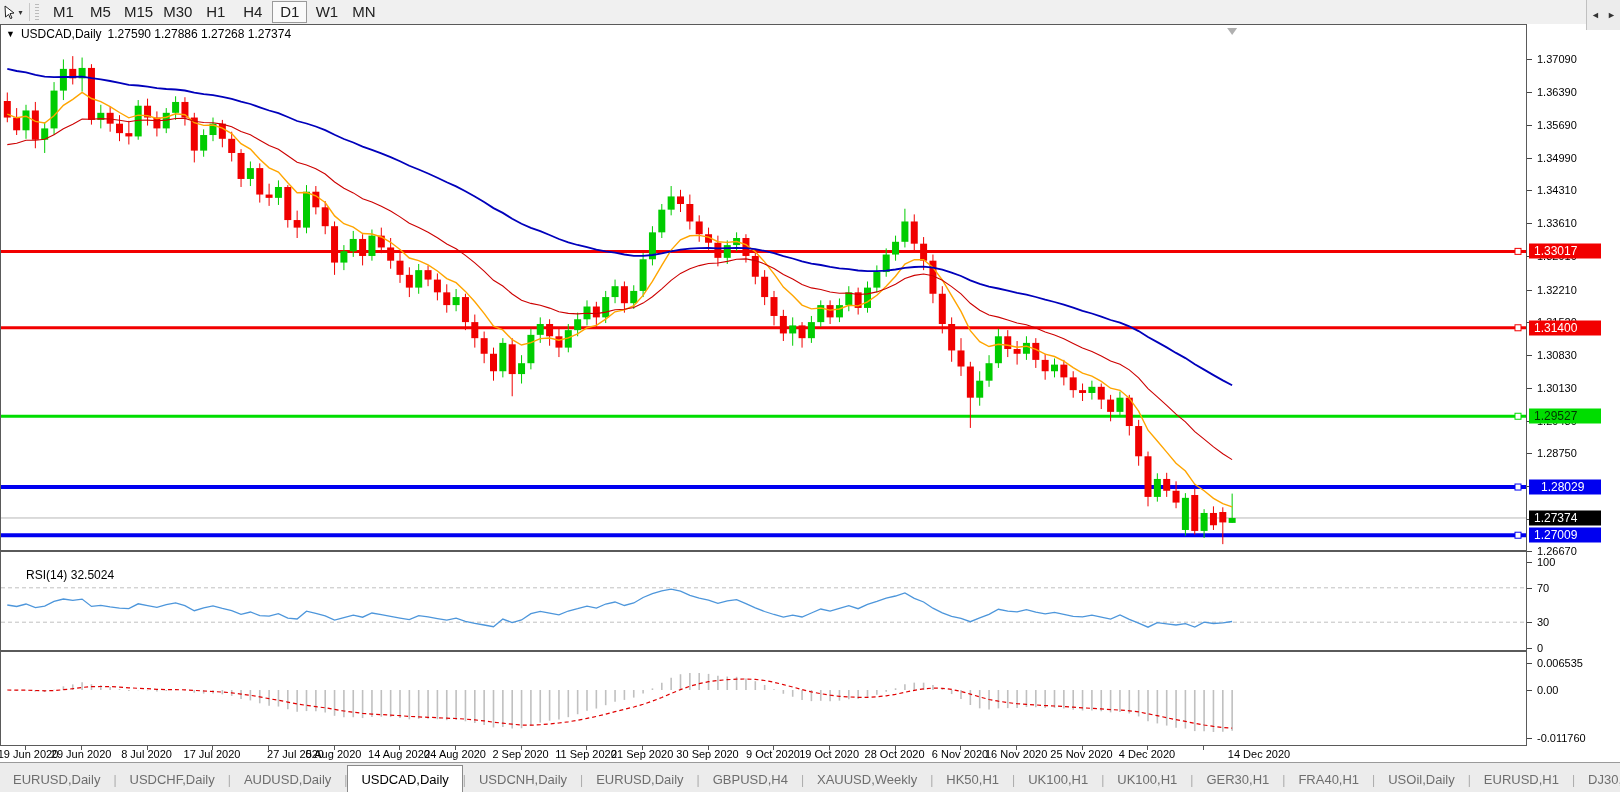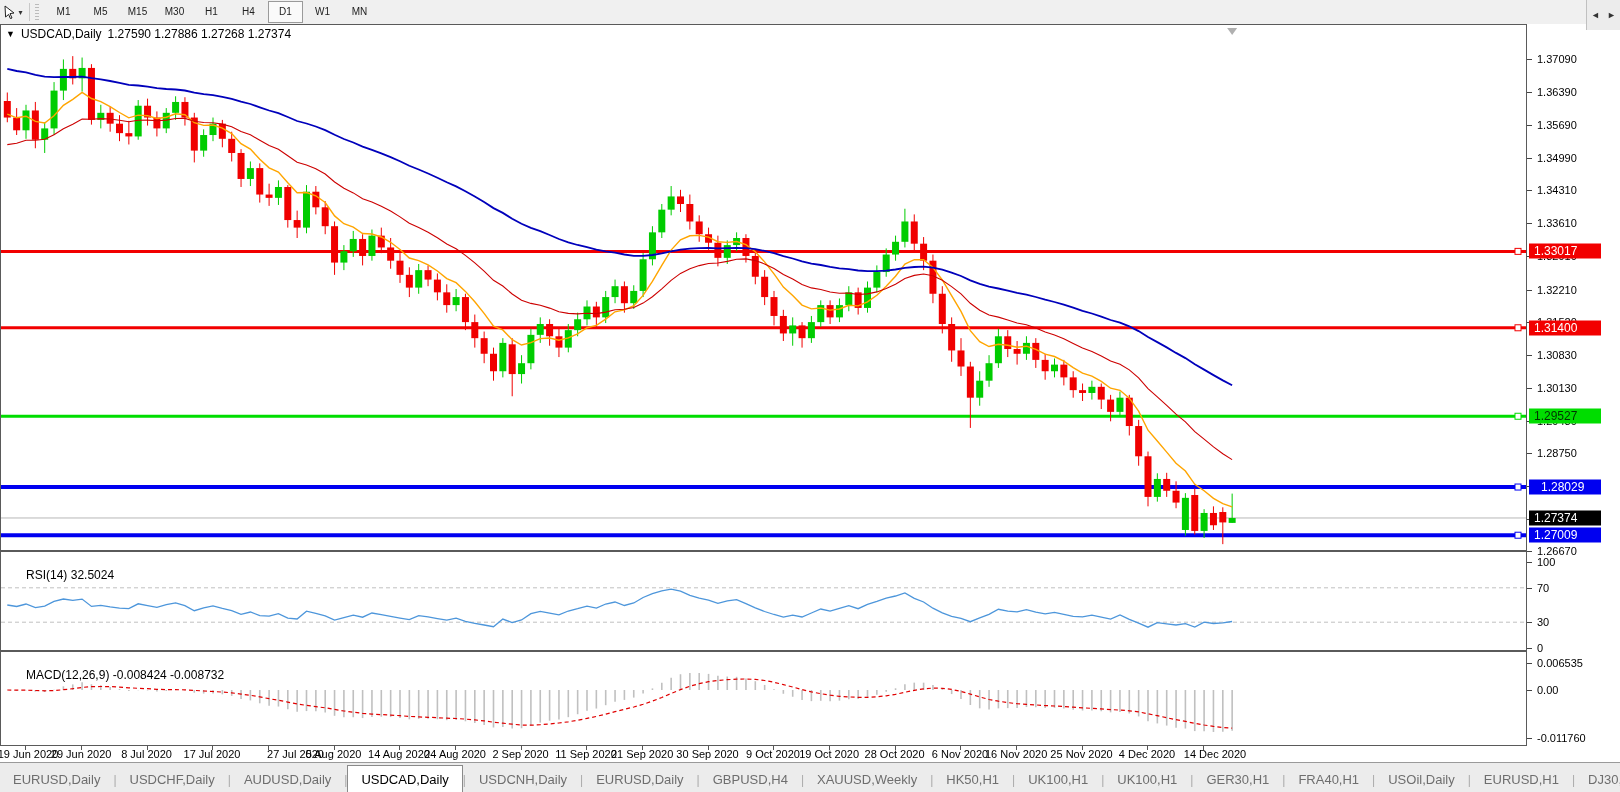--- a/index.html
+++ b/index.html
@@ -7,21 +7,21 @@
        font-family:"Liberation Sans",sans-serif;overflow:hidden;
        -webkit-font-smoothing:none;}
   
   #toolbar{position:absolute;left:0;top:0;width:1620px;height:24px;background:#f0f0f0;
            border-bottom:1px solid #b5b5b5;display:flex;align-items:center;}
   .tool-icon{width:26px;height:22px;display:flex;align-items:center;justify-content:center;gap:2px;}
   .caret{font-size:8px;color:#333;}
   .tb-sep{width:1px;height:18px;background:#c8c8c8;margin:0 3px;}
   .grip{width:4px;height:16px;margin:0 6px 0 2px;
         background:repeating-linear-gradient(#bbb 0 1px,#f0f0f0 1px 3px);}
-  .tf-btn{min-width:27px;height:20px;line-height:20px;text-align:center;font-size:10px;
+  .tf-btn{min-width:27px;height:20px;line-height:20px;text-align:center;font-size:15px;
           color:#222;padding:0 3px;margin:0 1px;border:1px solid transparent;cursor:default;}
   .tf-btn.active{background:#fafafa;border:1px solid #9a9a9a;box-shadow:inset 0 0 1px #fff;}
   
   .pane{position:absolute;left:0;background:#fff;border:1px solid #5a5a5a;box-sizing:border-box;}
   .pane-label{position:absolute;left:5px;top:2px;font-size:12px;color:#000;z-index:5;white-space:pre;}
   #main-title{display:flex;gap:6px;align-items:center;}
   .tri{font-size:9px;color:#000;}
   
   #axis{position:absolute;top:24px;left:1527px;width:93px;height:722px;background:#fff;}
   .axis-lbl{position:absolute;left:10px;font-size:11px;color:#000;white-space:nowrap;transform:translateY(-50%);}
@@ -365,23 +365,20 @@
       <span>RSI(14)</span> <span>32.5024</span>
     </div>
     <svg id="rsi-svg" width="1525" height="98" viewBox="0 552 1525 98">
         <line x1="0" y1="587.8" x2="1527" y2="587.8" stroke="#c0c0c0" stroke-width="1" stroke-dasharray="4 3"></line>
         <line x1="0" y1="622.2" x2="1527" y2="622.2" stroke="#c0c0c0" stroke-width="1" stroke-dasharray="4 3"></line>
         <polyline points="6.3,605.0 15.7,606.5 25.0,604.0 34.4,607.7 43.7,606.1 53.0,601.4 62.4,599.0 71.8,600.4 81.1,599.1 90.5,606.4 99.8,605.4 109.1,606.9 118.5,608.1 127.8,608.6 137.2,603.8 146.6,605.6 155.9,607.3 165.3,604.7 174.6,602.9 183.9,605.6 193.3,610.7 202.7,607.9 212.0,605.9 221.3,608.4 230.7,610.6 240.0,614.3 249.4,612.0 258.8,615.6 268.1,616.1 277.4,613.6 286.8,618.1 296.1,619.0 305.5,611.2 314.8,613.4 324.2,615.9 333.6,620.1 342.9,617.7 352.3,615.1 361.6,617.2 370.9,613.0 380.3,614.6 389.6,616.3 399.0,618.1 408.3,619.7 417.7,615.6 427.1,616.9 436.4,618.6 445.8,620.2 455.1,618.1 464.4,621.4 473.8,623.3 483.1,625.0 492.5,626.7 501.8,619.1 511.2,622.6 520.5,620.0 529.9,613.6 539.3,611.4 548.6,613.2 557.9,614.9 567.3,611.0 576.6,608.7 586.0,606.1 595.4,608.1 604.7,604.0 614.0,602.0 623.4,605.5 632.8,603.0 642.1,597.5 651.4,593.6 660.8,590.8 670.1,589.2 679.5,591.1 688.9,595.3 698.2,598.2 707.5,600.1 716.9,603.3 726.3,600.9 735.6,599.6 744.9,603.7 754.3,607.9 763.6,611.5 773.0,614.5 782.4,617.1 791.7,615.1 801.0,617.0 810.4,613.0 819.8,609.0 829.1,611.2 838.4,608.4 847.8,605.6 857.1,608.7 866.5,604.3 875.9,601.3 885.2,598.1 894.5,596.0 903.9,592.9 913.3,598.3 922.6,602.0 931.9,608.2 941.3,612.9 950.6,616.4 960.0,618.3 969.3,621.7 978.7,617.9 988.0,614.3 997.4,609.3 1006.8,611.1 1016.1,611.8 1025.4,609.6 1034.8,612.2 1044.2,613.9 1053.5,612.4 1062.8,614.4 1072.2,616.3 1081.5,616.8 1090.9,615.1 1100.3,617.2 1109.6,619.1 1119.0,615.0 1128.3,619.4 1137.6,623.2 1147.0,627.2 1156.3,622.6 1165.7,623.8 1175.0,625.0 1184.4,623.7 1193.8,627.0 1203.1,622.2 1212.5,623.5 1221.8,622.8 1231.1,621.5" fill="none" stroke="#4d96db" stroke-width="1.3"></polyline>
       </svg>
   </div>
 
   <div class="pane" id="macd-pane" style="top: 651px; width: 1527px; height: 95px;">
-    <div class="pane-label">
-      <span>MACD(12,26,9)</span> <span>-0.008424 -0.008732</span>
-    </div>
     <svg id="macd-svg" width="1525" height="93" viewBox="0 652 1525 93">
         <line x1="6.300000000000001" y1="690" x2="6.300000000000001" y2="690" stroke="#c0c0c0" stroke-width="1.6"></line>
         <line x1="15.65" y1="690" x2="15.65" y2="690.8830769230774" stroke="#c0c0c0" stroke-width="1.6"></line>
         <line x1="25" y1="690" x2="25" y2="690.1912075389005" stroke="#c0c0c0" stroke-width="1.6"></line>
         <line x1="34.35" y1="690" x2="34.35" y2="691.6747718955827" stroke="#c0c0c0" stroke-width="1.6"></line>
         <line x1="43.7" y1="690" x2="43.7" y2="692.0330656577067" stroke="#c0c0c0" stroke-width="1.6"></line>
         <line x1="53.05" y1="690" x2="53.05" y2="689.6740870877741" stroke="#c0c0c0" stroke-width="1.6"></line>
         <line x1="62.4" y1="690" x2="62.4" y2="686.3250971872524" stroke="#c0c0c0" stroke-width="1.6"></line>
         <line x1="71.75" y1="690" x2="71.75" y2="684.3972549895537" stroke="#c0c0c0" stroke-width="1.6"></line>
         <line x1="81.1" y1="690" x2="81.1" y2="682.2311420997377" stroke="#c0c0c0" stroke-width="1.6"></line>
@@ -600,21 +597,21 @@
       <div class="date-lbl" style="left: 894.55px;">28 Oct 2020</div>
       <div class="date-tick" style="left: 960px;"></div>
       <div class="date-lbl" style="left: 960px;">6 Nov 2020</div>
       <div class="date-tick" style="left: 1016.1px;"></div>
       <div class="date-lbl" style="left: 1016.1px;">16 Nov 2020</div>
       <div class="date-tick" style="left: 1081.55px;"></div>
       <div class="date-lbl" style="left: 1081.55px;">25 Nov 2020</div>
       <div class="date-tick" style="left: 1147px;"></div>
       <div class="date-lbl" style="left: 1147px;">4 Dec 2020</div>
       <div class="date-tick" style="left: 1203.1px;"></div>
-      <div class="date-lbl" style="left: 1215px;">14 Dec 2020</div>
+      <div class="date-lbl" style="left: 1259px;">14 Dec 2020</div>
     </div>
 
   <div id="tabbar">
       <div class="tab">EURUSD,Daily</div>
       <span class="tab-sep">|</span>
       <div class="tab">USDCHF,Daily</div>
       <span class="tab-sep">|</span>
       <div class="tab">AUDUSD,Daily</div>
       <span class="tab-sep">|</span>
       <div class="tab active">USDCAD,Daily</div>

